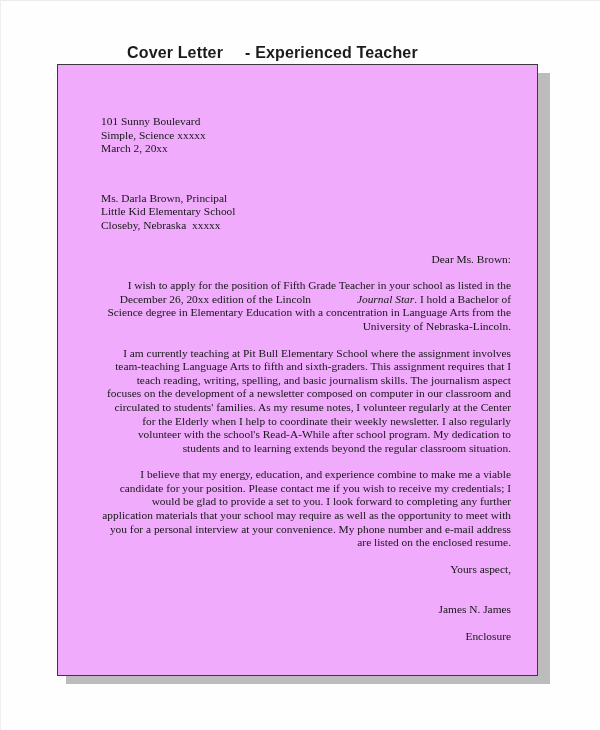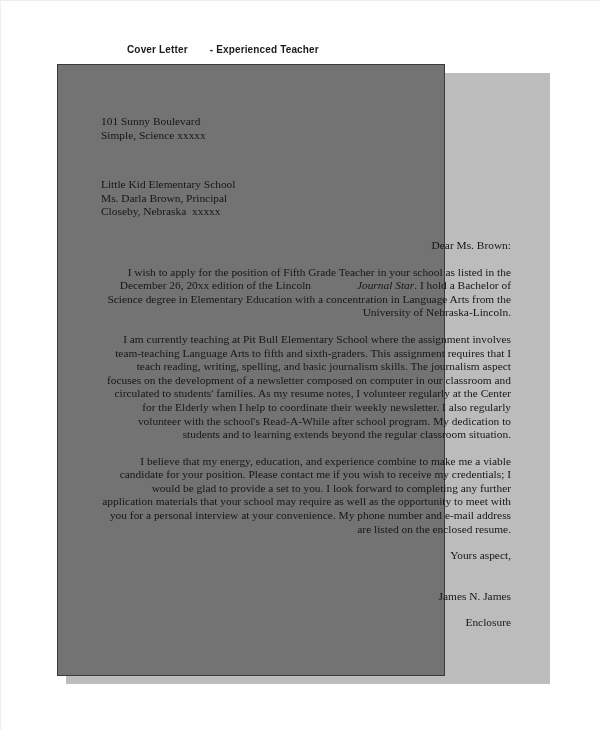--- a/index.html
+++ b/index.html
@@ -22,21 +22,21 @@
     background: #fefefe;
   }
 
   
   .doc-title {
     position: absolute;
     left: 127px;
     top: 44px;
     font-family: "Liberation Sans", sans-serif;
     font-weight: bold;
-    font-size: 10px;
+    font-size: 16px;
     color: #1b1b1b;
     letter-spacing: 0.15px;
     white-space: pre;
   }
   .doc-title .title-gap {
     display: inline-block;
     width: 22px;
   }
 
   
@@ -45,23 +45,23 @@
     left: 66px;
     top: 73px;
     width: 484px;
     height: 611px;
     background: #bcbcbc;
   }
   .paper {
     position: absolute;
     left: 57px;
     top: 64px;
-    width: 388px;
+    width: 481px;
     height: 612px;
-    background: #737373;
+    background: #f0abfc;
     border: 1px solid #3a3a3a;
     box-sizing: border-box;
   }
 
   
   .letter {
     position: absolute;
     left: 43px;
     top: 50px;
     width: 410px;
@@ -120,27 +120,28 @@
 
   <div class="paper-shadow"></div>
 
   <div class="paper">
 
     <div class="letter">
 
       <div class="block">
         <div class="block-line">101 Sunny Boulevard</div>
         <div class="block-line">Simple, Science xxxxx</div>
+        <div class="block-line">March 2, 20xx</div>
       </div>
 
       <div class="gap-sender"></div>
 
       <div class="block">
+        <div class="block-line">Ms. Darla Brown, Principal</div>
         <div class="block-line">Little Kid Elementary School</div>
-        <div class="block-line">Ms. Darla Brown, Principal</div>
         <div class="block-line">Closeby, Nebraska  xxxxx</div>
       </div>
 
       <div class="gap-recipient"></div>
 
       <div class="para">Dear Ms. Brown:</div>
 
       <div class="gap-para"></div>
 
       <div class="para"><span>I wish to apply for the position of Fifth Grade Teacher in your school as listed in the December 26, 20xx edition of the Lincoln </span><span class="italic">Journal Star</span><span>.  I hold a Bachelor of Science degree in Elementary Education with a concentration in Language Arts from the University of Nebraska-Lincoln.</span></div>

